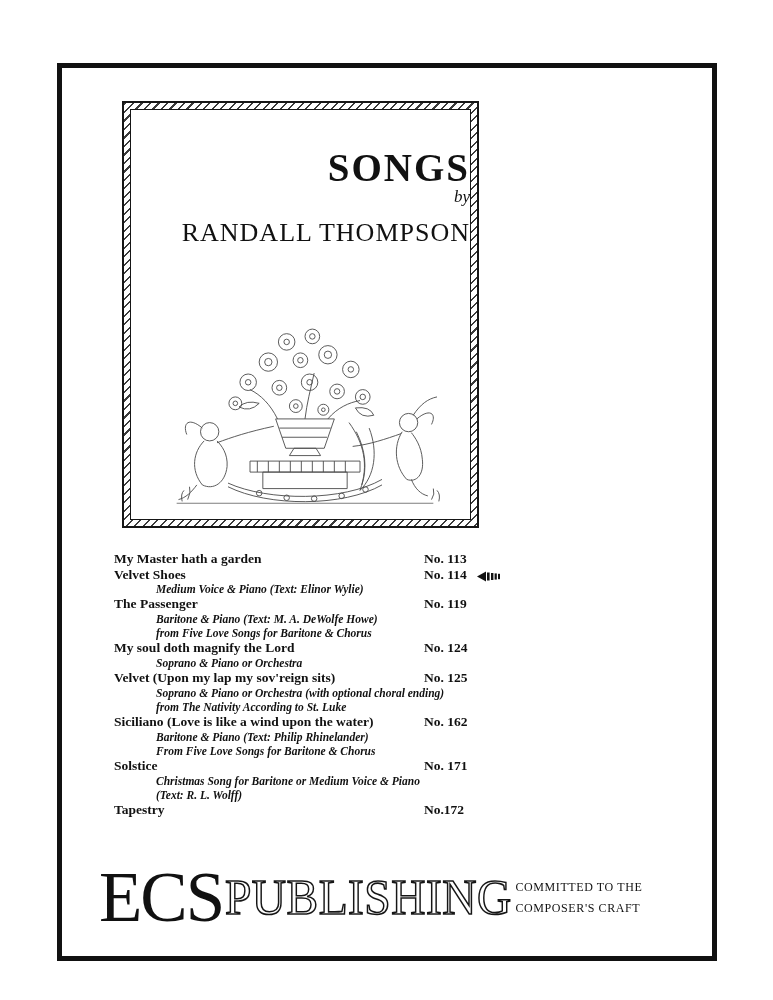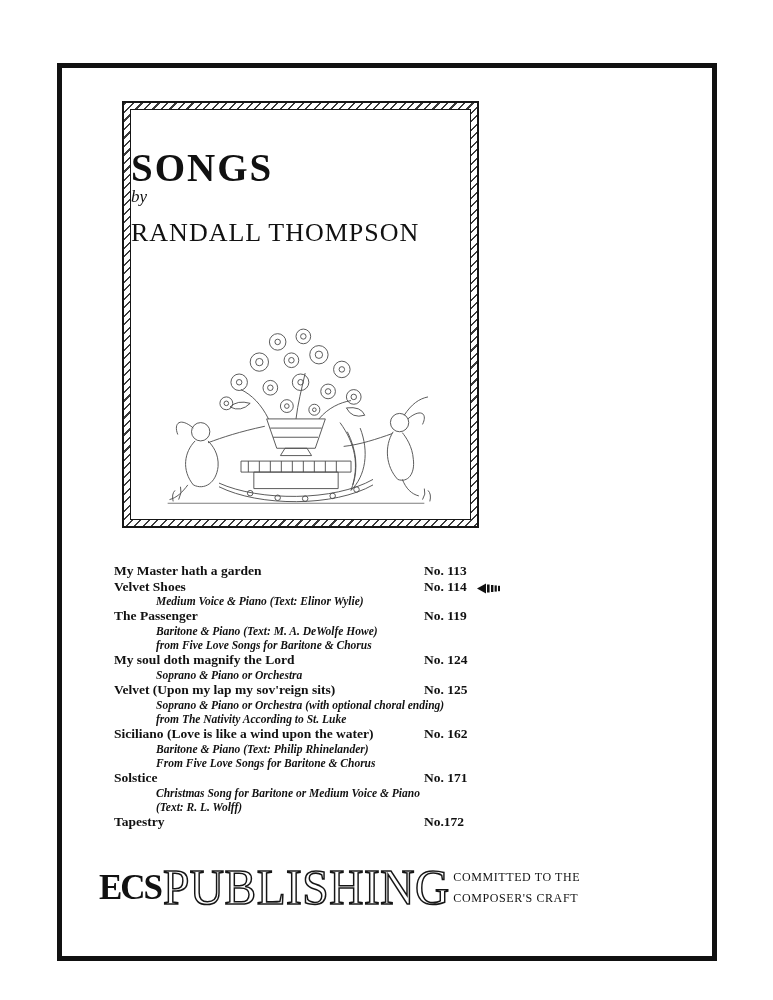--- a/index.html
+++ b/index.html
@@ -27,21 +27,21 @@
     padding: 6px;
     background: repeating-linear-gradient(135deg, #3c3c3c 0 1.5px, #ffffff 1.5px 6px);
   }
   .frame-inner {
     box-sizing: border-box;
     width: 100%; height: 100%;
     background: #ffffff;
     border: 1.5px solid #161616;
     display: flex;
     flex-direction: column;
-    align-items: flex-start;
+    align-items: flex-end;
   }
   .cover-title {
     margin-top: 38px;
     font-size: 39px;
     font-weight: 700;
     letter-spacing: 2px;
     line-height: 1;
   }
   .cover-byline {
     margin-top: 1px;
@@ -57,21 +57,20 @@
   }
   .engraving {
     margin-top: auto;
     margin-bottom: 4px;
   }
   
   .song-list {
     position: absolute;
     left: 114px; top: 551px;
     width: 490px;
-    margin-top: 12px;
   }
   .song-line {
     position: relative;
     font-size: 13.5px;
     font-weight: 700;
     line-height: 15.5px;
     white-space: nowrap;
   }
   .song-number {
     position: absolute;
@@ -91,22 +90,22 @@
   }
   
   .publisher {
     position: absolute;
     left: 99px; top: 862px;
     width: 575px;
     display: flex;
     align-items: center;
   }
   .pub-ecs {
-    font-size: 35px;
-    font-weight: 700;
+    font-size: 71px;
+    font-weight: 400;
     letter-spacing: -2px;
     line-height: 1;
   }
   .pub-publishing {
     font-size: 51px;
     font-weight: 400;
     letter-spacing: 0.5px;
     line-height: 1;
     color: #ffffff;
     -webkit-text-stroke: 1.6px #161616;

